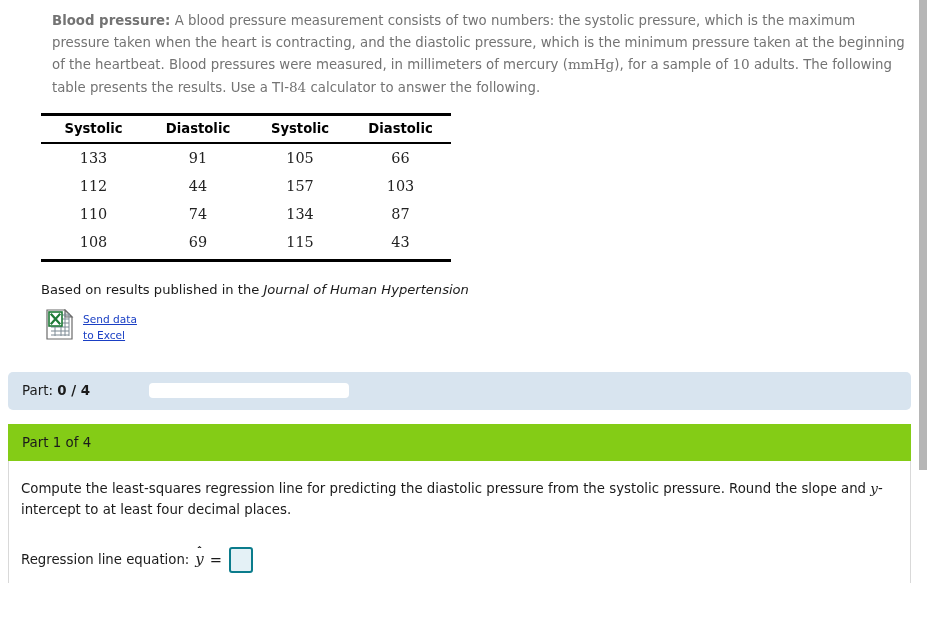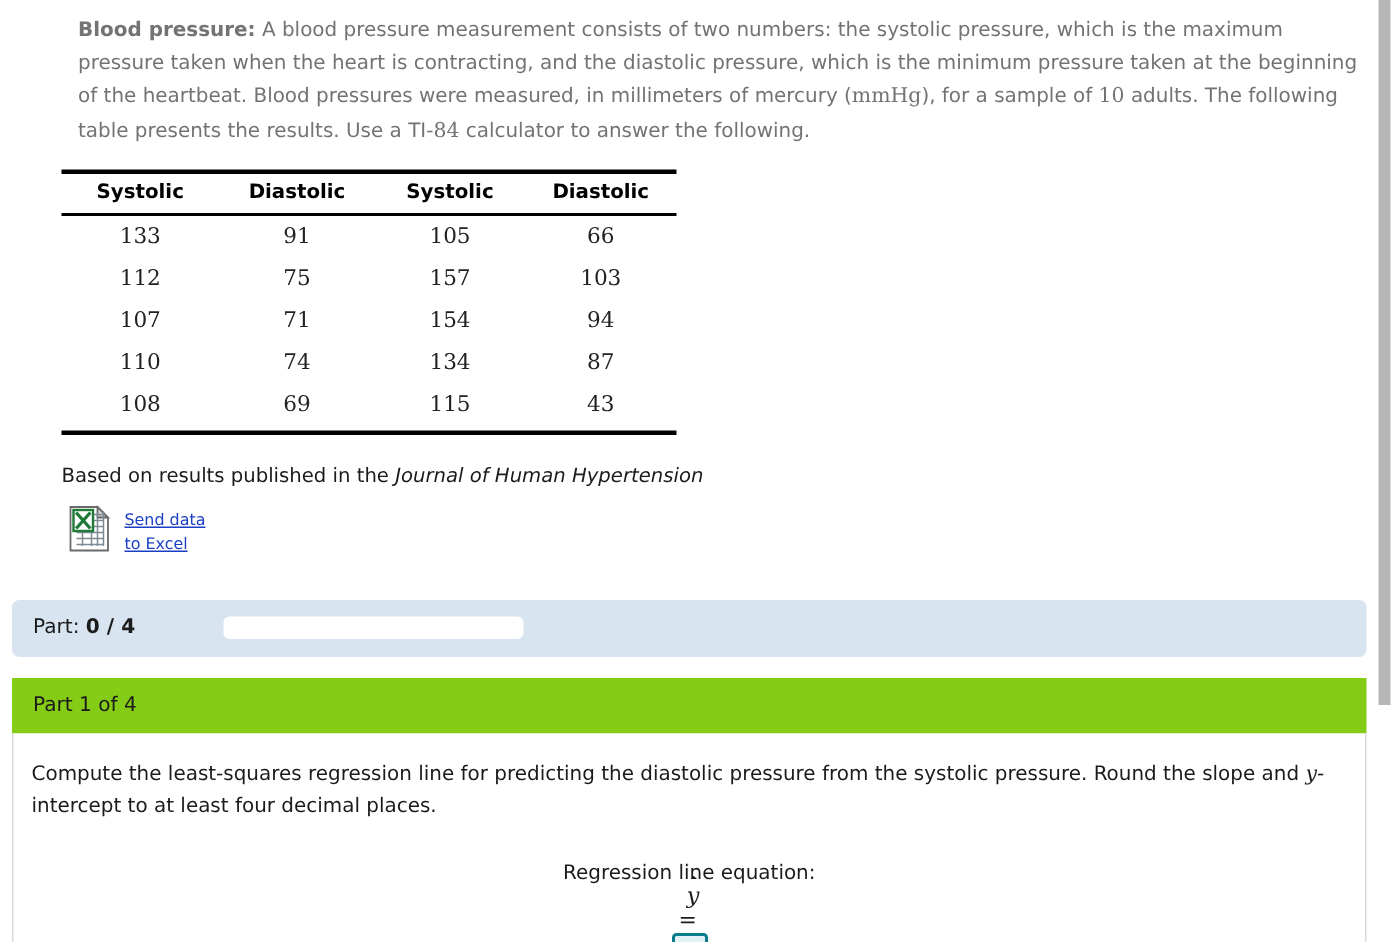--- a/index.html
+++ b/index.html
@@ -156,21 +156,20 @@
     color: #1b1b1b;
     max-width: 880px;
   }
   .answer-row {
     margin-top: 26px;
     display: flex;
     align-items: center;
     gap: 0;
     font-size: 13.3px;
     color: #1b1b1b;
-    flex-direction: column;
   }
   .yhat {
     position: relative;
     display: inline-block;
     font-family: "DejaVu Serif", "Liberation Serif", serif;
     font-style: italic;
     font-size: 15px;
     margin: 0 1px 0 6px;
     line-height: 1;
   }
@@ -239,29 +238,23 @@
       </thead>
       <tbody>
         <tr>
           <td>133</td>
           <td>91</td>
           <td>105</td>
           <td>66</td>
         </tr>
         <tr>
           <td>112</td>
-          <td>75</td>
+          <td>44</td>
           <td>157</td>
           <td>103</td>
-        </tr>
-        <tr>
-          <td>107</td>
-          <td>71</td>
-          <td>154</td>
-          <td>94</td>
         </tr>
         <tr>
           <td>110</td>
           <td>74</td>
           <td>134</td>
           <td>87</td>
         </tr>
         <tr>
           <td>108</td>
           <td>69</td>

